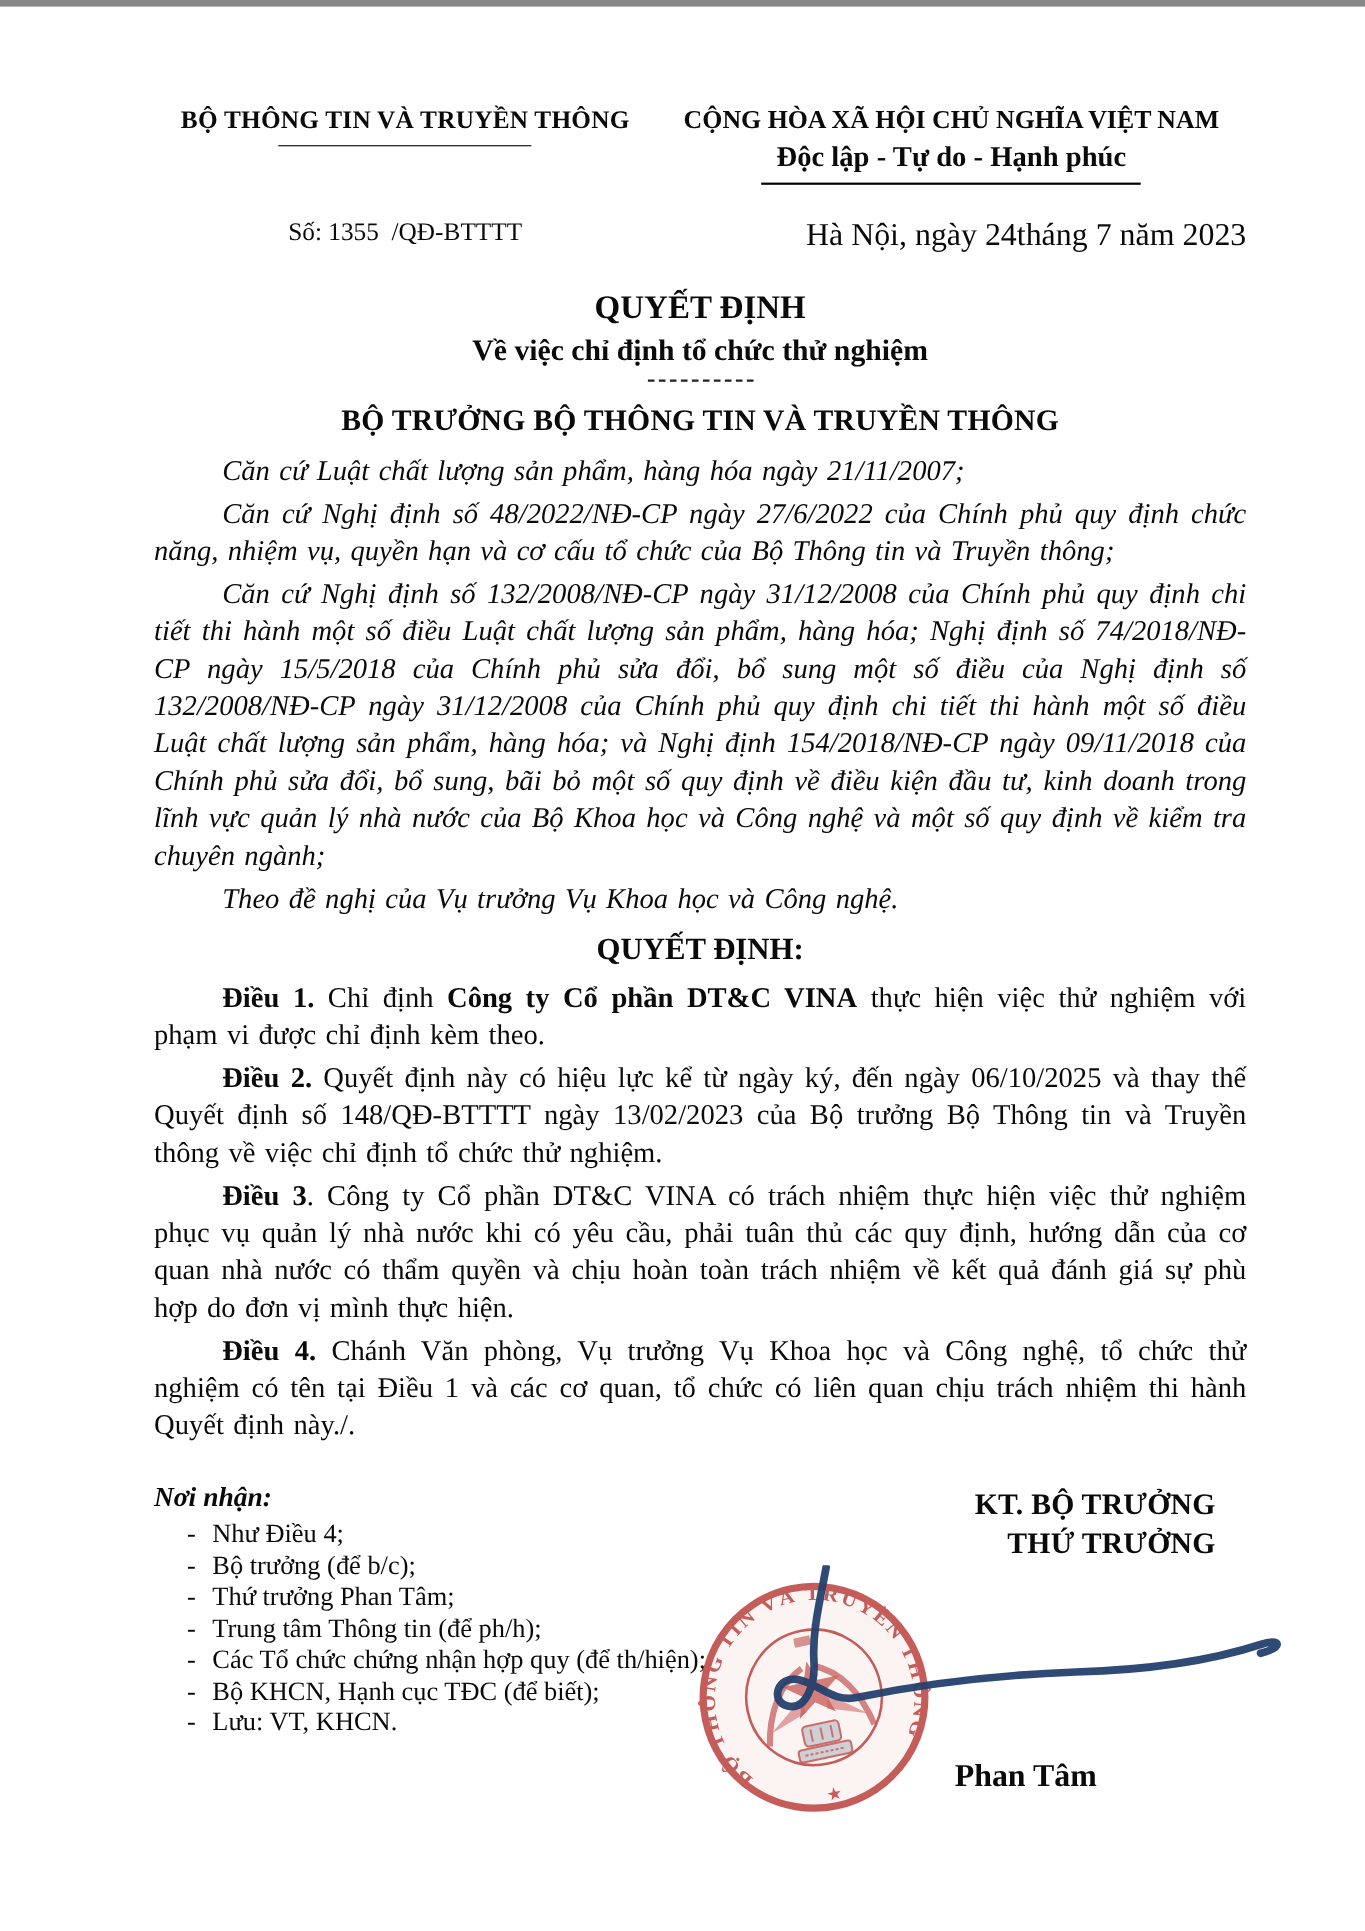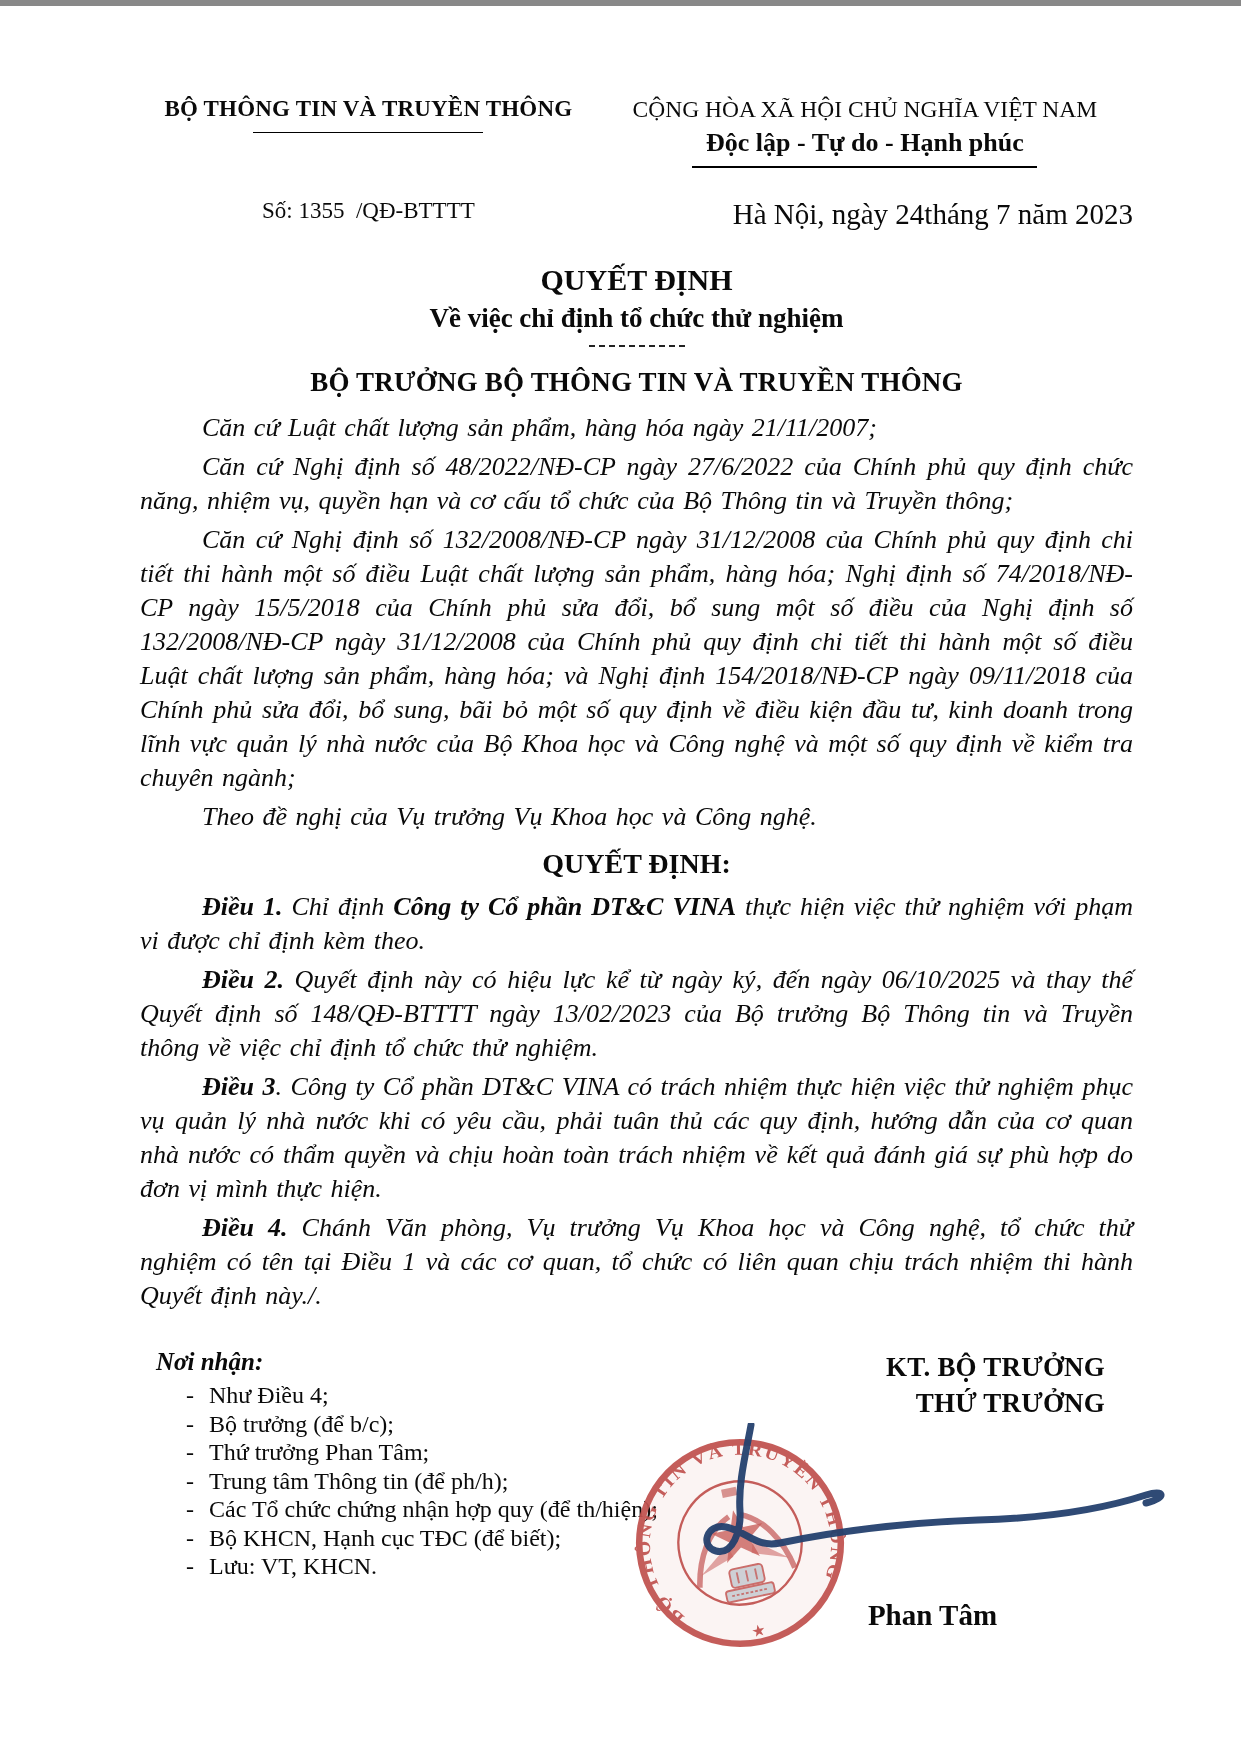--- a/index.html
+++ b/index.html
@@ -12,46 +12,46 @@
     padding:88px 108px 0 140px;
     font-family:"Liberation Serif","DejaVu Serif",serif;
     color:#0a0a0a;
     overflow:hidden;
   }
   
   .hdr-row{display:flex;}
   .hdr-left{width:46%;text-align:center;}
   .hdr-right{width:54%;text-align:center;}
   .org-name{font-weight:bold;font-size:23px;line-height:30px;letter-spacing:.2px;}
-  .nat-title{font-weight:normal;font-size:23.5px;line-height:30px;}
+  .nat-title{font-weight:bold;font-size:23.5px;line-height:30px;}
   .nat-motto{font-weight:bold;font-size:26px;line-height:34px;margin-top:2px;}
   .rule{border:0;border-top:2px solid #000;margin:6px auto 0;}
   .rule-left{width:230px;border-top-width:1.5px;margin-top:8px;}
   .rule-right{width:345px;}
   .hdr-sub{display:flex;margin-top:30px;}
   .doc-number{width:46%;text-align:center;font-size:23px;white-space:pre-wrap;}
   .place-date{width:54%;text-align:right;font-size:29px;}
   
   .title-block{text-align:center;margin-top:30px;}
   .title-main{font-weight:bold;font-size:30px;line-height:38px;}
   .title-sub{font-weight:bold;font-size:27px;line-height:34px;margin-top:2px;}
   .dash-rule{border:0;border-top:2px dashed #222;width:96px;margin:10px auto 0;}
   .issuer{text-align:center;font-weight:bold;font-size:27px;line-height:34px;margin-top:18px;letter-spacing:.2px;}
   
   .doc-body{margin-top:12px;}
   .para{
     font-size:26px;line-height:34px;margin:5px 0;
-    text-align:justify;text-indent:62px;word-spacing:2px;font-style:italic;
+    text-align:justify;text-indent:62px;word-spacing:2px;
   }
   .preamble{font-style:italic;}
   .decide-heading{text-align:center;font-weight:bold;font-size:28px;line-height:36px;margin:12px 0 8px;}
   .article b{font-weight:bold;}
   
   .footer{position:relative;height:400px;margin-top:34px;}
-  .recipients{position:absolute;left:16px;top:0;width:560px;}
+  .recipients{position:absolute;left:0;top:0;width:560px;}
   .recipients-label{font-weight:bold;font-style:italic;font-size:25px;line-height:30px;}
   .recipients ul{list-style:none;margin:4px 0 0;padding:0;}
   .recipients li{
     display:flex;gap:15px;padding-left:30px;
     font-size:24px;line-height:28.5px;
   }
   .recipients li .dash{flex:0 0 auto;}
   .kt-block{position:absolute;left:620px;top:2px;width:345px;text-align:right;
     font-weight:bold;font-size:27px;line-height:36px;letter-spacing:.2px;}
   .signer-name{position:absolute;left:620px;top:252px;width:345px;text-align:center;

